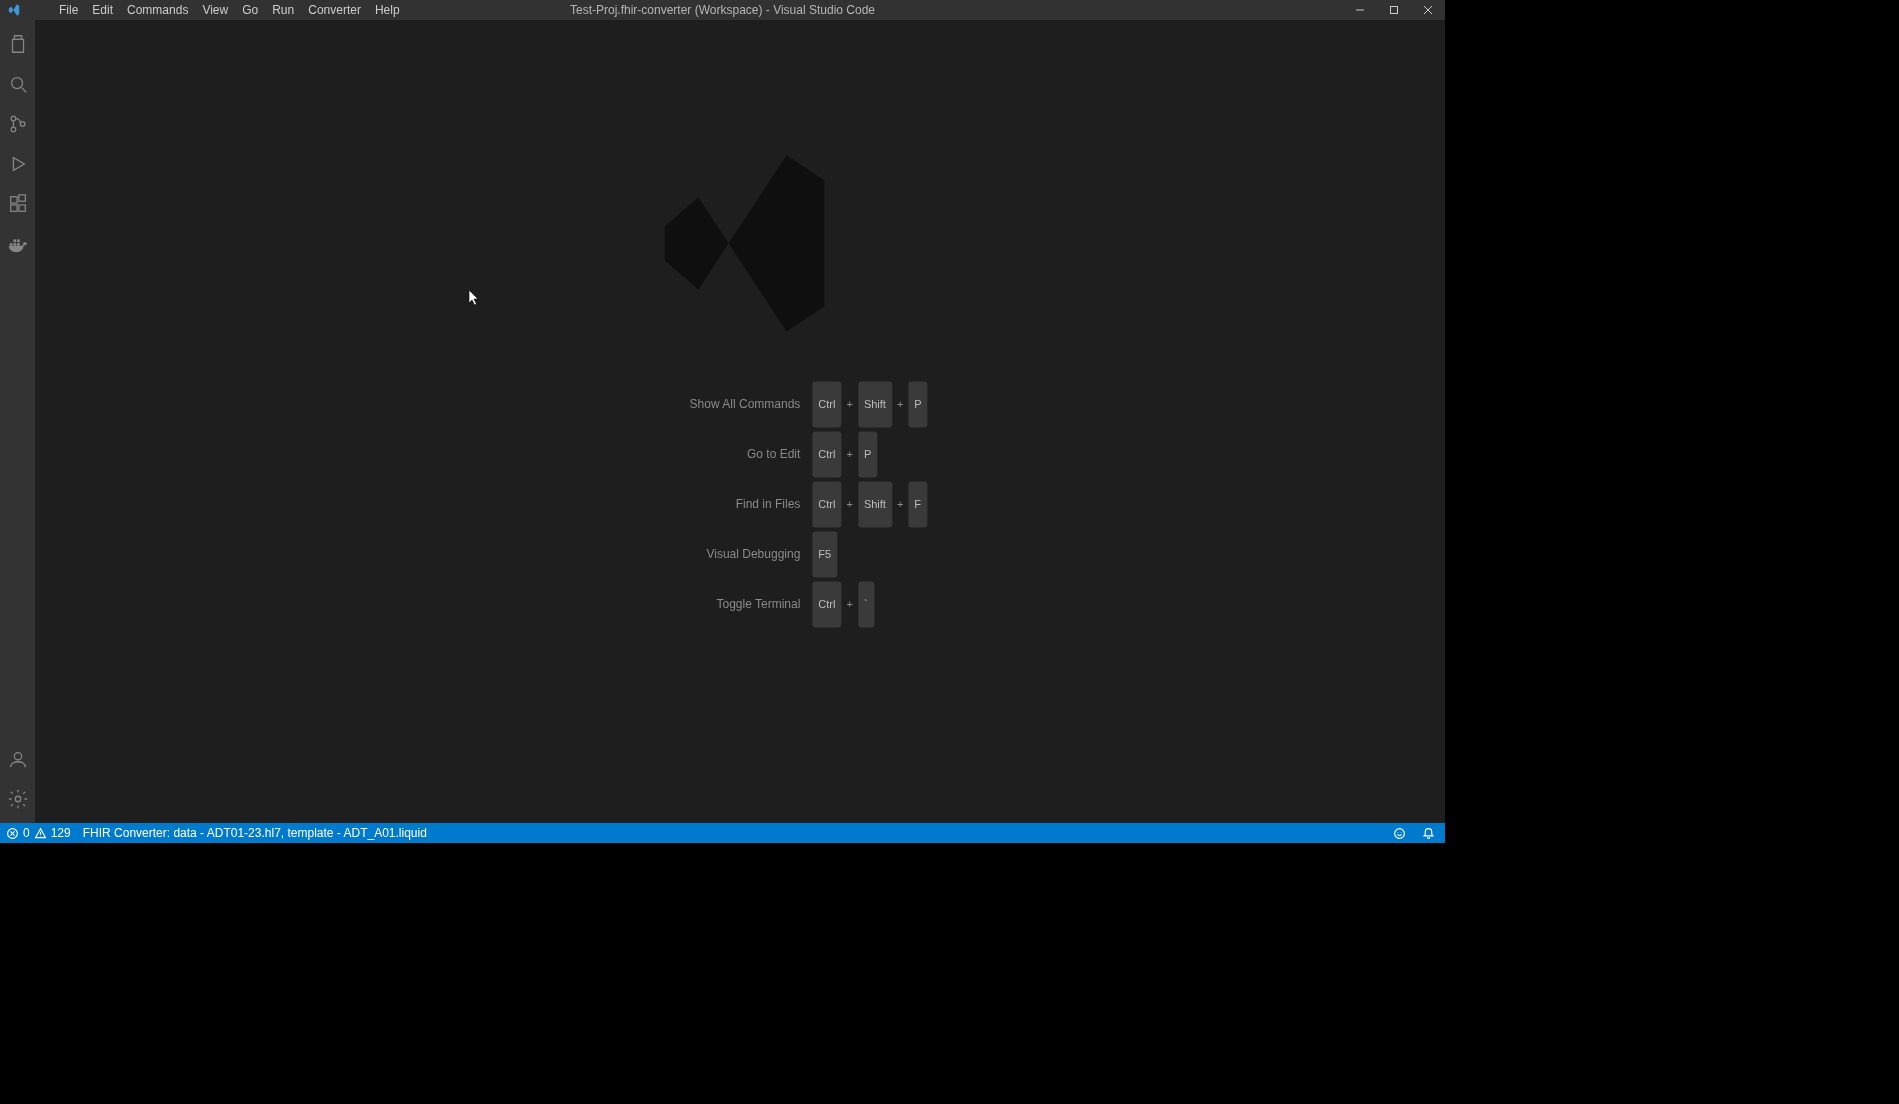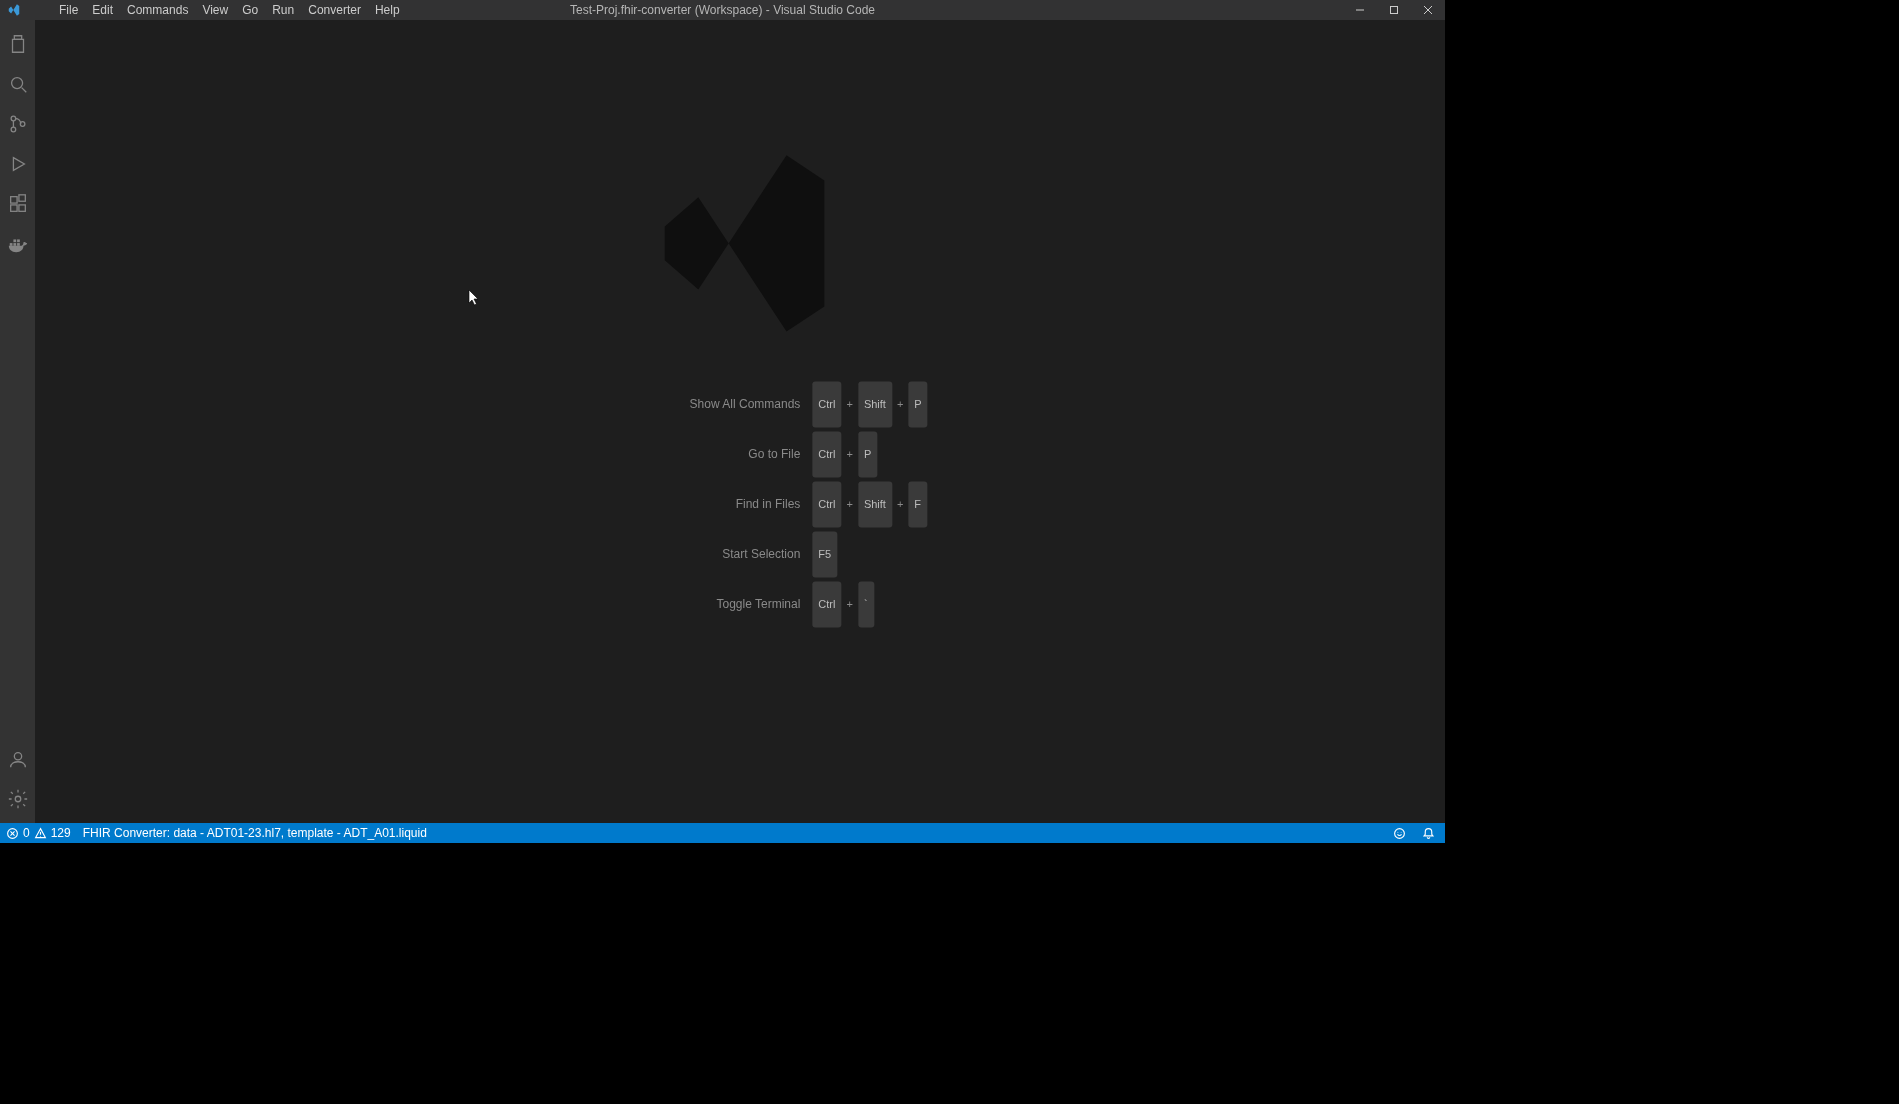--- a/index.html
+++ b/index.html
@@ -208,39 +208,39 @@
             <div class="sc-label">Show All Commands</div>
             <div class="sc-keys">
               <span class="kbd">Ctrl</span>
               <span class="plus">+</span>
               <span class="kbd">Shift</span>
               <span class="plus">+</span>
               <span class="kbd">P</span>
             </div>
           </div>
           <div class="sc-row">
-            <div class="sc-label">Go to File</div>
+            <div class="sc-label">Go to Edit</div>
             <div class="sc-keys">
               <span class="kbd">Ctrl</span>
               <span class="plus">+</span>
               <span class="kbd">P</span>
             </div>
           </div>
           <div class="sc-row">
             <div class="sc-label">Find in Files</div>
             <div class="sc-keys">
               <span class="kbd">Ctrl</span>
               <span class="plus">+</span>
               <span class="kbd">Shift</span>
               <span class="plus">+</span>
               <span class="kbd">F</span>
             </div>
           </div>
           <div class="sc-row">
-            <div class="sc-label">Start Selection</div>
+            <div class="sc-label">Visual Debugging</div>
             <div class="sc-keys">
               <span class="kbd">F5</span>
             </div>
           </div>
           <div class="sc-row">
             <div class="sc-label">Toggle Terminal</div>
             <div class="sc-keys">
               <span class="kbd">Ctrl</span>
               <span class="plus">+</span>
               <span class="kbd">`</span>

